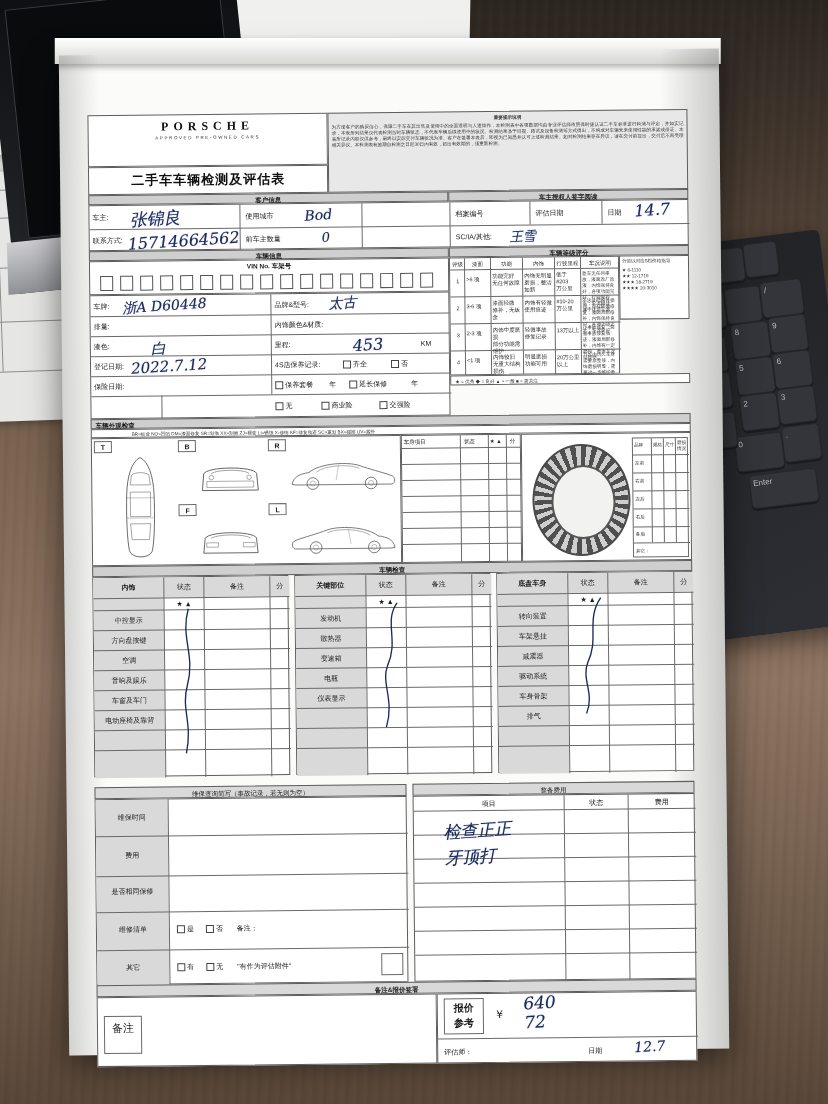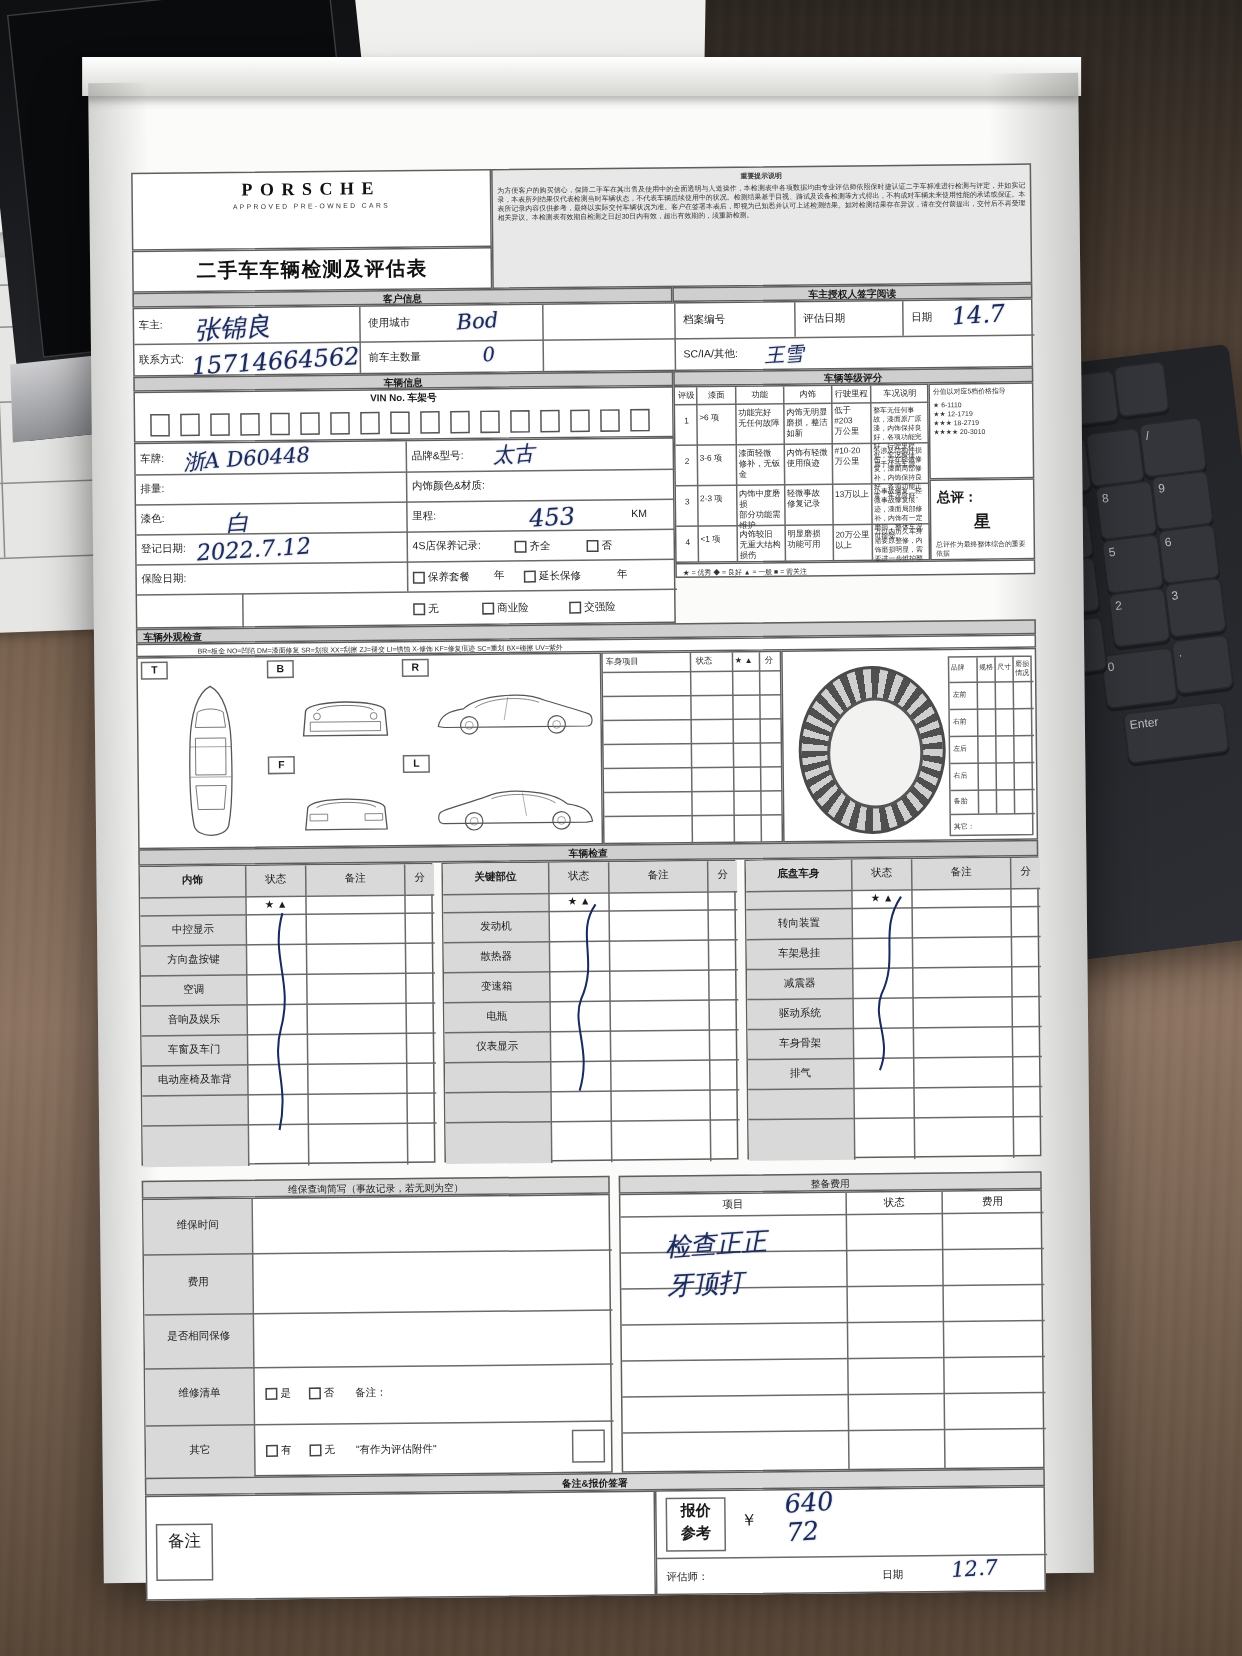--- a/index.html
+++ b/index.html
@@ -317,25 +317,20 @@
         <div class="tinier" style="position:absolute;left:132px;top:95px;width:36px">万以内历久车身需要原整修，内饰磨损明显，需要进一步维护整备。</div>
       </div>
 
       <div class="blk" style="left:530px;top:146px;width:70px;height:64px;padding:2px;">
         <div class="tinier">分值以对应5档价格指导</div>
         <div class="tinier" style="margin-top:3px">★ 6-1110</div>
         <div class="tinier">★★ 12-1719</div>
         <div class="tinier">★★★ 18-2719</div>
         <div class="tinier">★★★★ 20-3010</div>
       </div>
-      <div class="blk" style="left:530px;top:210px;width:70px;height:54px;">
-        <div class="lbl" style="left:4px;top:6px;font-size:9px;font-weight:bold;">总评：</div>
-        <div class="lbl c" style="left:0;top:22px;width:100%;font-size:11px;font-weight:bold;">星</div>
-        <div class="tinier" style="position:absolute;left:3px;top:40px;width:64px;">总评作为最终整体综合的重要依据</div>
-      </div>
       <div class="blk" style="left:360px;top:264px;width:240px;height:10px;">
         <div class="tinier" style="position:absolute;left:4px;top:2.5px;">★ = 优秀    ◆ = 良好    ▲ = 一般    ■ = 需关注</div>
       </div>
 
       <div class="blk hdrbar" style="left:0;top:304px;width:600px;height:10px;">
         <div class="lbl" style="left:4px;top:1.5px;font-size:6.5px;font-weight:bold;">车辆外观检查</div>
       </div>
       <div class="blk" style="left:0;top:314px;width:600px;height:9px;">
         <div class="tinier" style="position:absolute;left:40px;top:2px;">BR=板金 NO=凹陷 DM=漆面修复 SR=划痕 XX=刮擦 ZJ=褪变 LI=锈蚀 X-修饰 KF=修复痕迹 SC=重划 BX=碰擦 UV=紫外</div>
       </div>

